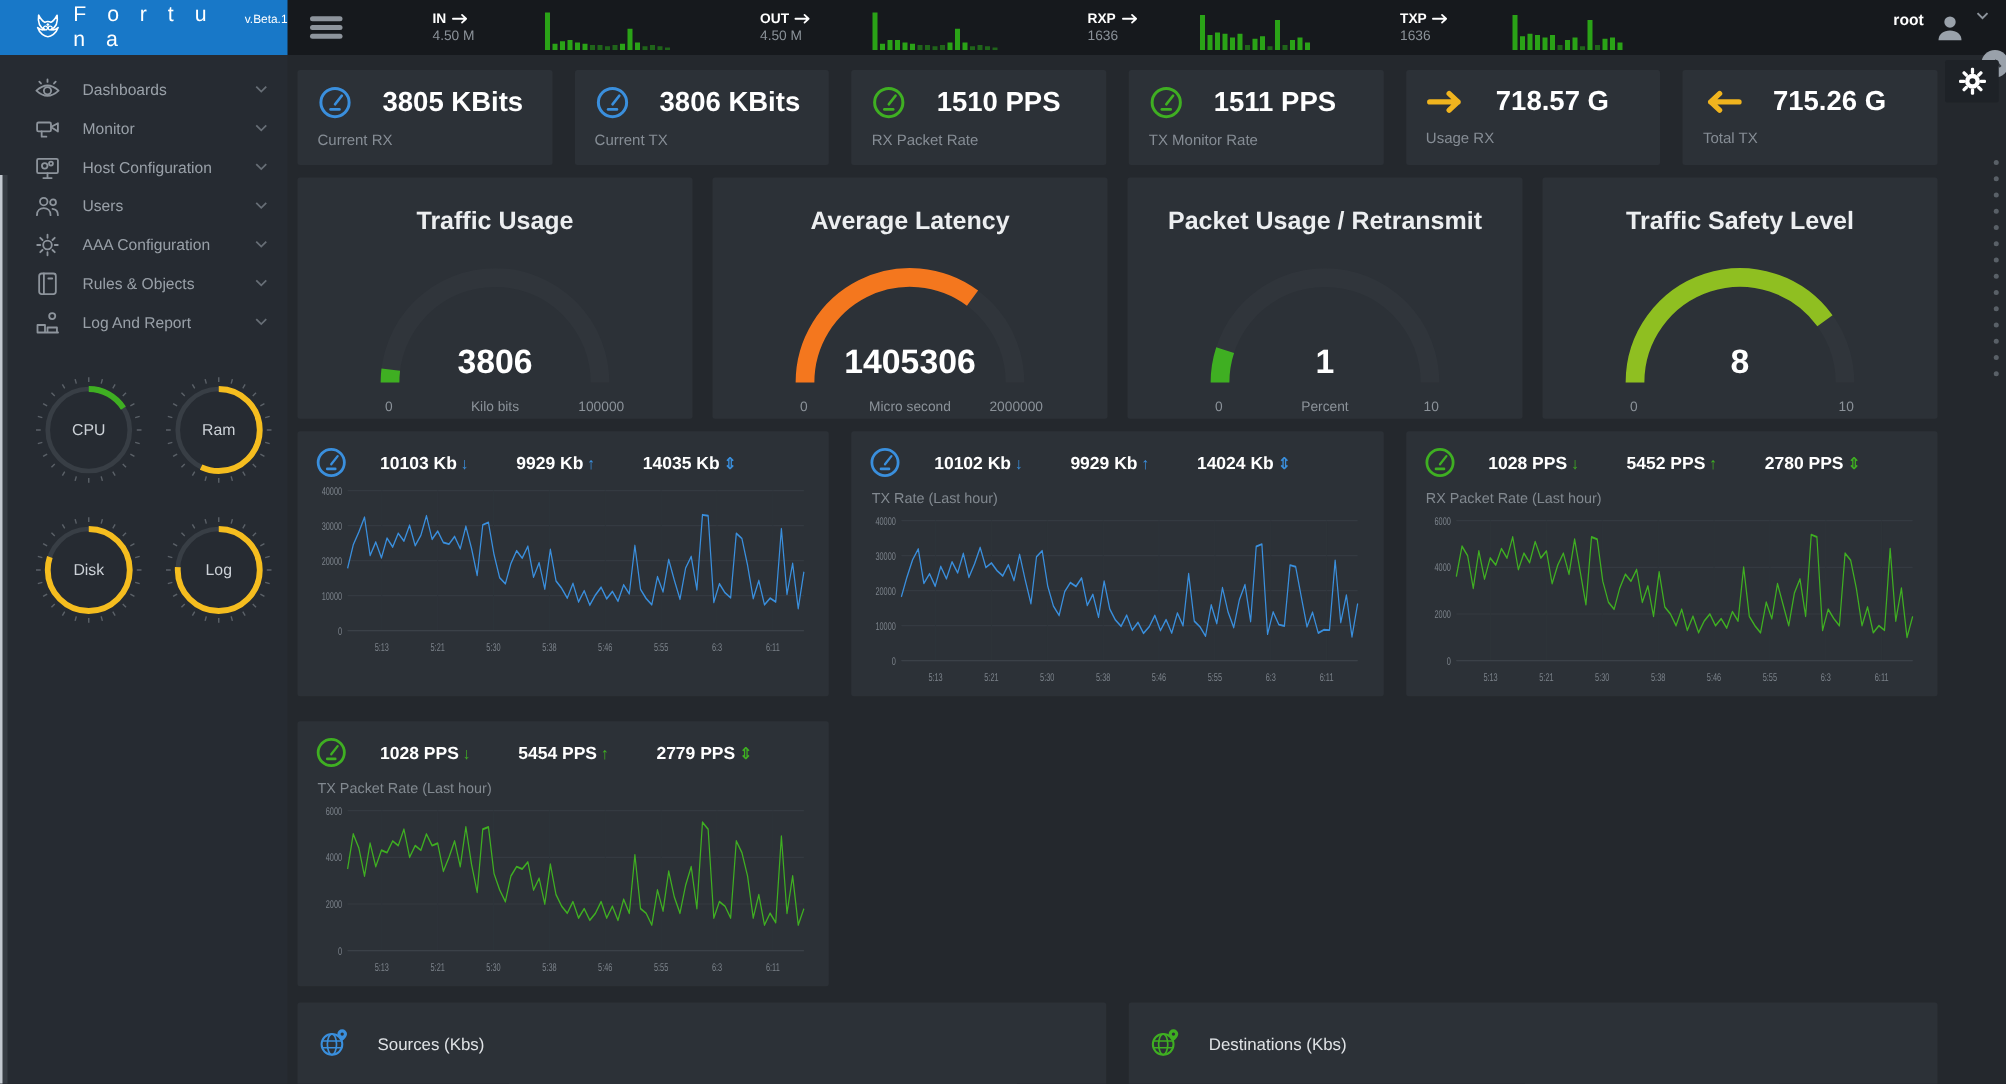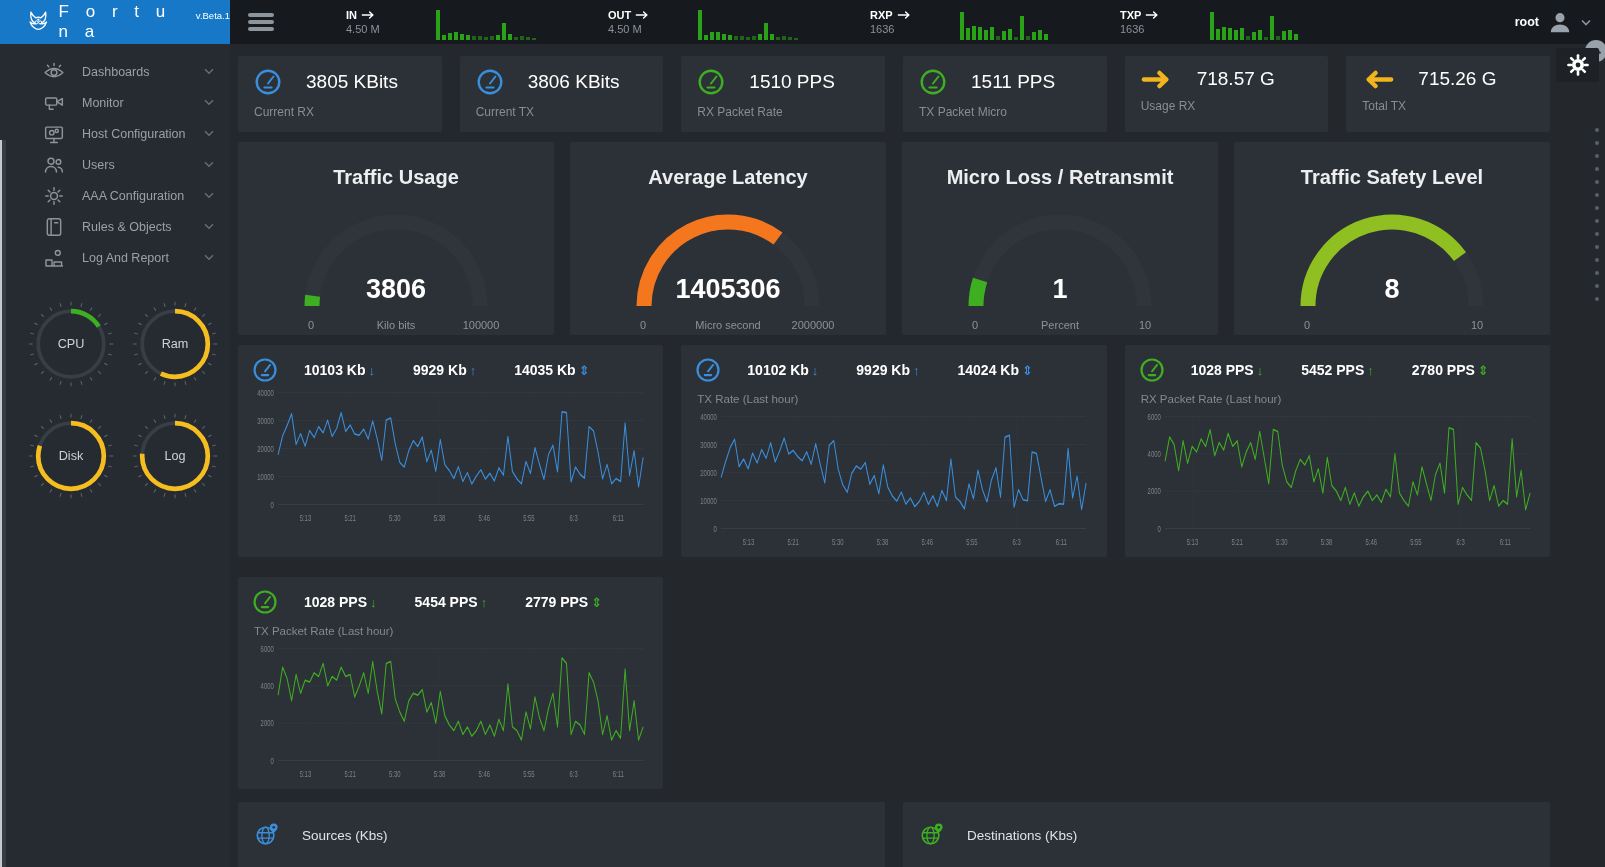--- a/index.html
+++ b/index.html
@@ -17,44 +17,44 @@
   .hamburger { margin-left:18px; width:26px; cursor:pointer; }
   .hamburger span { display:block; height:3.5px; background:#8d949c; border-radius:2px; margin:3.5px 0; }
   .nav-stats { display:flex; align-items:center; margin-left:72px; gap:0;justify-content:space-between; }
   .nav-stat { display:flex; align-items:center; margin-right:70px; }
   .nav-stat-txt { width:64px; text-align:left; }
   .nav-stat-label { color:#fff; font-size:11px; font-weight:bold; display:flex; align-items:center; gap:4px; }
   .nav-stat-value { color:#8b9299; font-size:11px; margin-top:2px; }
   .spark { display:flex; align-items:flex-end; height:36px; margin-left:26px; }
   .spark i { display:block; width:4px; margin-right:2px; background:#2aa217; }
   .spark i.dim { opacity:.55; }
-  .nav-user { margin-left:auto; margin-right:14px; display:flex; align-items:center; gap:8px; cursor:pointer; }
+  .nav-user { margin-left:auto; margin-right:14px; display:flex; align-items:flex-start; gap:8px; cursor:pointer; }
   .nav-user-name { color:#fff; font-size:12.5px; font-weight:bold; }
   .avatar { width:26px; height:26px; }
 
   
   .sidebar { position:absolute; top:44px; left:0; bottom:0; width:230px; background:#262b32; z-index:3; }
-  .menu { padding-top:12px;margin-left:16px; }
+  .menu { padding-top:12px; }
   .menu-item { display:flex; align-items:center; height:31px; padding:0 16px 0 28px; cursor:pointer; }
   .menu-icon { width:20px; height:20px; flex:0 0 auto; }
   .menu-label { flex:1; margin-left:18px; color:#99a0a8; font-size:12.5px; }
   .menu-chev { width:10px; height:7px; flex:0 0 auto; }
   .knobs { display:grid; grid-template-columns:1fr 1fr; gap:22px 14px; padding:26px 26px 0 26px; }
   .knob { position:relative; width:90px; height:90px; margin:0 auto; }
 
   
   .content { position:absolute; left:230px; top:44px; right:0; bottom:0; background:#24282d;
     padding:12px 55px 0 8px; }
   .card { background:#2c3137; border-radius:2px; }
 
   .stats-row { display:grid; grid-template-columns:repeat(6,1fr); gap:18px; height:76px; margin-bottom:10px; }
   .stat-card { padding:12px 16px 10px 16px; }
   .stat-top { display:flex; align-items:center; gap:24px; }
   .stat-top svg { flex:0 0 auto; }
-  .stat-value { color:#fff; font-size:19px; font-weight:normal; white-space:nowrap; }
+  .stat-value { color:#fff; font-size:22px; font-weight:bold; white-space:nowrap; }
   .stat-label { color:#868d95; font-size:12px; margin-top:9px; }
 
   .gauges-row { display:grid; grid-template-columns:repeat(4,1fr); gap:16px; height:192px; margin-bottom:11px; }
   .gauge-card { padding-top:24px; text-align:center; }
   .gauge-title { color:#eceef0; font-size:20px; font-weight:bold; }
   .gauge-svg { width:232px; height:134px; margin:12px auto 0 auto; display:block; }
 
   .charts-grid { display:grid; grid-template-columns:repeat(3,1fr); gap:20px 18px; margin-bottom:13px; }
   .chart-card { height:212px; padding:12px 14px 6px 14px; }
   .chart-head { display:flex; align-items:center; }
@@ -480,21 +480,21 @@
         </div>
         <div class="card stat-card">
           <div class="stat-top">
             <svg viewBox="0 0 28 28" width="28" height="28">
               <circle cx="14" cy="14" r="11.3" fill="none" stroke="#3faf22" stroke-width="2.4"></circle>
               <path d="M14 15.5 19.5 8.5" stroke="#3faf22" stroke-width="2" stroke-linecap="round" fill="none"></path>
               <path d="M10.5 19.5h7" stroke="#3faf22" stroke-width="2.2" stroke-linecap="round" fill="none"></path>
             </svg>
             <span class="stat-value">1511 PPS</span>
           </div>
-          <div class="stat-label">TX Packet Micro</div>
+          <div class="stat-label">TX Monitor Rate</div>
         </div>
         <div class="card stat-card">
           <div class="stat-top">
             <svg viewBox="0 0 34 22" width="32" height="21">
               <path d="M3 11h24 M19.5 4l7.5 7-7.5 7" stroke="#f0b41e" stroke-width="4.6" fill="none" stroke-linecap="round" stroke-linejoin="round"></path>
             </svg>
             <span class="stat-value">718.57 G</span>
           </div>
           <div class="stat-label">Usage RX</div>
         </div>
@@ -525,21 +525,21 @@
           <svg viewBox="0 0 232 134" class="gauge-svg">
             <path d="M32 104.99999999999999 A84 84 0 0 1 200 105" stroke="#30353b" stroke-width="15" fill="none"></path>
             <path d="M32 104.99999999999999 A84 84 0 0 1 166.0122425355018 37.51092239058127" stroke="#f4771e" stroke-width="15" fill="none"></path>
             <text x="116" y="97" text-anchor="middle" fill="#fff" font-size="27" font-weight="bold">1405306</text>
             <text x="31" y="128" text-anchor="middle" fill="#8b9299" font-size="11">0</text>
             <text x="116" y="128" text-anchor="middle" fill="#8b9299" font-size="11">Micro second</text>
             <text x="201" y="128" text-anchor="middle" fill="#8b9299" font-size="11">2000000</text>
           </svg>
         </div>
         <div class="card gauge-card">
-          <div class="gauge-title">Micro Loss / Retransmit</div>
+          <div class="gauge-title">Packet Usage / Retransmit</div>
           <svg viewBox="0 0 232 134" class="gauge-svg">
             <path d="M32 104.99999999999999 A84 84 0 0 1 200 105" stroke="#30353b" stroke-width="15" fill="none"></path>
             <path d="M32 104.99999999999999 A84 84 0 0 1 36.11125263120711 79.04257247250442" stroke="#3faf22" stroke-width="15" fill="none"></path>
             <text x="116" y="97" text-anchor="middle" fill="#fff" font-size="27" font-weight="bold">1</text>
             <text x="31" y="128" text-anchor="middle" fill="#8b9299" font-size="11">0</text>
             <text x="116" y="128" text-anchor="middle" fill="#8b9299" font-size="11">Percent</text>
             <text x="201" y="128" text-anchor="middle" fill="#8b9299" font-size="11">10</text>
           </svg>
         </div>
         <div class="card gauge-card">

